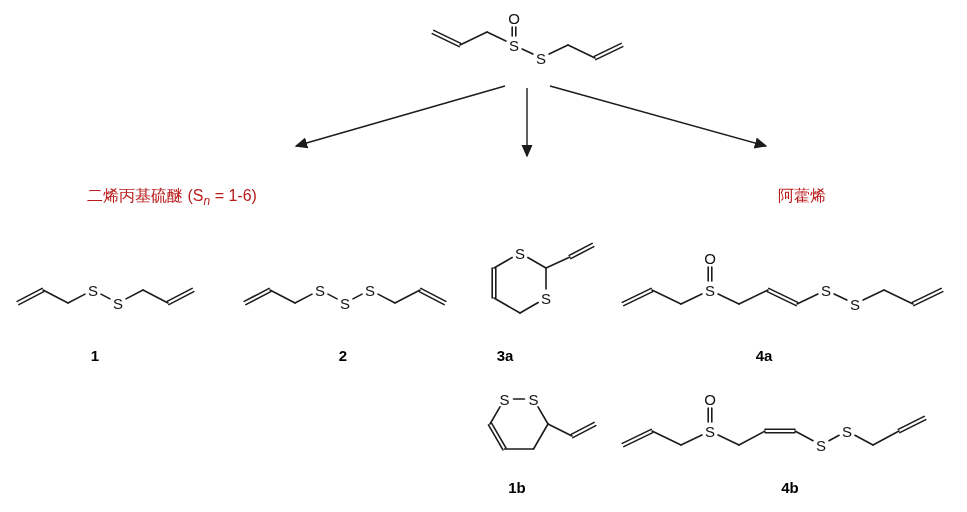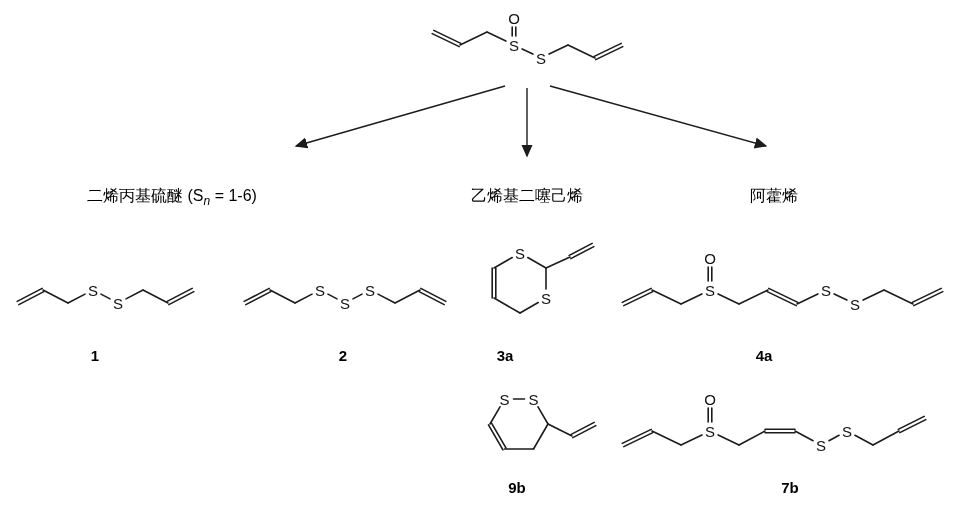--- a/index.html
+++ b/index.html
@@ -4,21 +4,21 @@
 <style>
   html,body{margin:0;padding:0;background:#fff;}
   .figure{position:relative;width:967px;height:512px;background:#ffffff;overflow:hidden;
           font-family:"Liberation Sans",sans-serif;color:#111;}
   .figure > svg{position:absolute;overflow:visible;}
   svg.mol line{stroke:#1c1c1c;stroke-width:1.6;stroke-linecap:round;fill:none;}
   svg.mol text{font-family:"Liberation Sans",sans-serif;font-size:15px;font-weight:400;
                fill:#111;text-anchor:middle;dominant-baseline:central;}
   svg.arrows line{stroke:#1c1c1c;stroke-width:1.4;fill:none;}
   .cat{position:absolute;top:186px;transform:translateX(-50%);white-space:nowrap;
-       font-size:16px;color:#000000;}
+       font-size:16px;color:#b91c1c;}
   .cat sub{font-size:12px;font-style:italic;}
   .cnum{position:absolute;transform:translateX(-50%);font-size:15px;font-weight:bold;color:#000;}
 </style>
 </head>
 <body>
 
 <div class="figure">
 
   <svg class="mol" style="left:425px;top:8px" width="220" height="75" viewBox="0 0 220 75">
       <line x1="8.78086811379122" y1="22.37819699443362" x2="35.78086811379122" y2="35.37819699443362"></line>
@@ -44,24 +44,21 @@
       </marker>
     </defs>
     <line x1="265" y1="4" x2="56" y2="64" marker-end="url(#ah)"></line>
     <line x1="287" y1="6" x2="287" y2="74" marker-end="url(#ah)"></line>
     <line x1="310" y1="4" x2="526" y2="64" marker-end="url(#ah)"></line>
   </svg>
 
   <div class="cat" style="left:172px">
     <span>二烯丙基硫醚 (S</span><sub>n</sub><span> = 1-6)</span>
   </div>
-  <div class="cat" style="left:527px">
-    <span>乙烯基二噻己烯</span>
-  </div>
-  <div class="cat" style="left:774px">
+  <div class="cat" style="left:802px">
     <span>阿藿烯</span>
   </div>
 
   <svg class="mol" style="left:10px;top:255px" width="195" height="60" viewBox="0 0 195 60">
       <line x1="7.169565074044419" y1="46.40300975777773" x2="32.16956507404442" y2="33.40300975777773"></line>
       <line x1="8.830434925955581" y1="49.59699024222227" x2="33.83043492595558" y2="36.59699024222227"></line>
       <line x1="33" y1="35" x2="58" y2="48"></line>
       <line x1="58" y1="48" x2="75.01504878888865" y2="39.1521746297779"></line>
       <line x1="90.98495121111135" y1="39.1521746297779" x2="100.01504878888865" y2="43.8478253702221"></line>
       <line x1="115.98495121111135" y1="43.8478253702221" x2="133" y2="35"></line>
@@ -158,16 +155,16 @@
       <line x1="239.92423989929958" y1="52.26689840731515" x2="258" y2="62"></line>
       <line x1="258" y1="62" x2="284" y2="48"></line>
       <line x1="283.1950155281001" y1="46.39003105620015" x2="309.1950155281001" y2="33.39003105620015"></line>
       <line x1="284.8049844718999" y1="49.60996894379985" x2="310.8049844718999" y2="36.60996894379985"></line>
       <text x="95" y="48">S</text>
       <text x="95" y="16">O</text>
       <text x="206" y="62">S</text>
       <text x="232" y="48">S</text>
     </svg>
 
-  <div class="cnum" style="left:517px;top:479px">9b</div>
-  <div class="cnum" style="left:790px;top:479px">7b</div>
+  <div class="cnum" style="left:517px;top:479px">1b</div>
+  <div class="cnum" style="left:790px;top:479px">4b</div>
 
 </div>
 
 </body></html>

